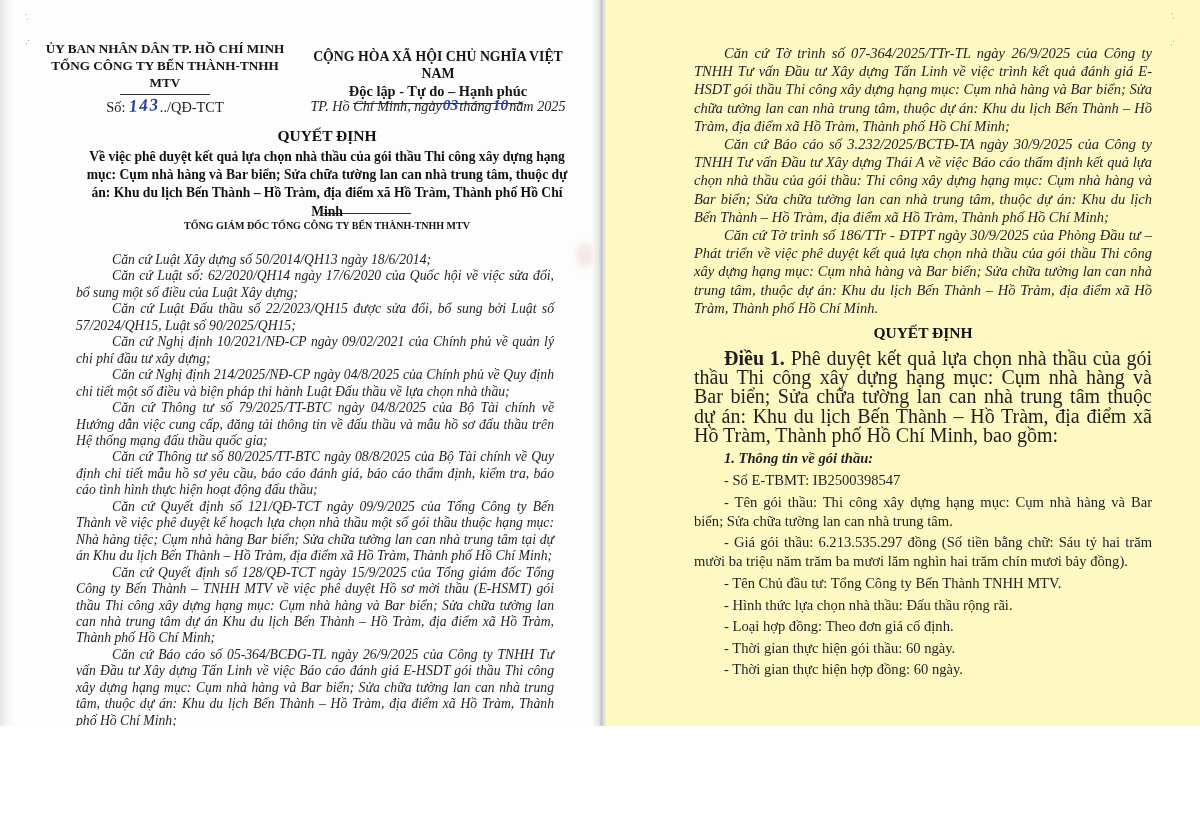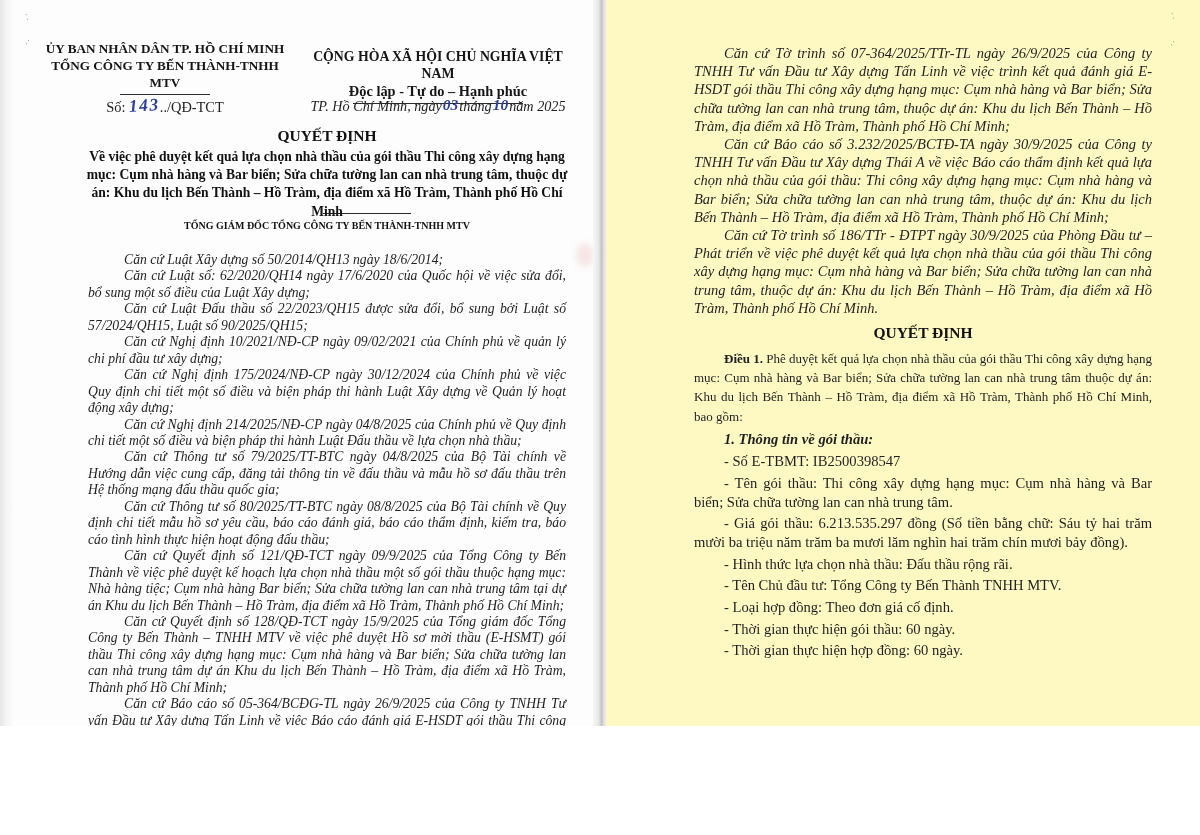--- a/index.html
+++ b/index.html
@@ -64,35 +64,35 @@
     position:absolute;left:84px;top:148px;width:486px;
     text-align:center;font-weight:bold;font-size:13.6px;line-height:18.2px;color:#111;
   }
   .u-phrase{border-bottom:1.3px solid #2b2b2b;padding-bottom:13px;}
   .left-issuer{
     position:absolute;left:88px;top:220px;width:478px;
     text-align:center;font-weight:bold;font-size:10px;color:#111;
   }
   
   .left-body{
-    position:absolute;left:88px;top:252px;width:478px;
+    position:absolute;left:76px;top:252px;width:478px;
     font-style:italic;font-size:13.7px;line-height:16.45px;text-align:justify;color:#1f1f1f;
   }
   .left-body p{margin:0;text-indent:36px;}
   
   .right-content{
     position:absolute;left:88px;top:44px;width:458px;color:#1f1f1f;
   }
   .right-recitals{font-style:italic;font-size:14.5px;line-height:18.2px;text-align:justify;}
   .right-recitals p{margin:0;text-indent:30px;}
   .right-title{
     margin-top:7px;text-align:center;font-weight:bold;font-size:15.5px;color:#111;line-height:18px;
   }
   .article{
-    margin:7px 0 0 0;font-size:13px;line-height:19.2px;text-align:justify;text-indent:30px;
+    margin:7px 0 0 0;font-size:20px;line-height:19.2px;text-align:justify;text-indent:30px;
   }
   .article b{font-weight:bold;}
   .section-title{
     margin:4px 0 0 0;font-weight:bold;font-style:italic;font-size:14.6px;line-height:19.2px;text-indent:30px;
   }
   .bullet-list{margin-top:3px;}
   .bullet-list p{
     margin:0 0 2.6px 0;font-size:14.6px;line-height:19px;text-align:justify;text-indent:30px;
   }
   
@@ -130,21 +130,20 @@
 
     <div class="left-subtitle"><span>Về việc phê duyệt kết quả lựa chọn nhà thầu của gói thầu Thi công xây dựng hạng mục: Cụm nhà hàng và Bar biển; Sửa chữa tường lan can nhà trung tâm, thuộc dự án: Khu du lịch Bến Thành – Hồ Tràm, </span><span class="u-phrase">địa điểm xã Hồ</span><span> Tràm, Thành phố Hồ Chí Minh</span></div>
 
     <div class="left-issuer">TỔNG GIÁM ĐỐC TỔNG CÔNG TY BẾN THÀNH-TNHH MTV</div>
 
     <div class="left-body">
       <p>Căn cứ Luật Xây dựng số 50/2014/QH13 ngày 18/6/2014;</p>
       <p>Căn cứ Luật số: 62/2020/QH14 ngày 17/6/2020 của Quốc hội về việc sửa đổi, bổ sung một số điều của Luật Xây dựng;</p>
       <p>Căn cứ Luật Đấu thầu số 22/2023/QH15 được sửa đổi, bổ sung bởi Luật số 57/2024/QH15, Luật số 90/2025/QH15;</p>
       <p>Căn cứ Nghị định 10/2021/NĐ-CP ngày 09/02/2021 của Chính phủ về quản lý chi phí đầu tư xây dựng;</p>
-      <p>Căn cứ Nghị định 175/2024/NĐ-CP ngày 30/12/2024 của Chính phủ về việc Quy định chi tiết một số điều và biện pháp thi hành Luật Xây dựng về Quản lý hoạt động xây dựng;</p>
       <p>Căn cứ Nghị định 214/2025/NĐ-CP ngày 04/8/2025 của Chính phủ về Quy định chi tiết một số điều và biện pháp thi hành Luật Đấu thầu về lựa chọn nhà thầu;</p>
       <p>Căn cứ Thông tư số 79/2025/TT-BTC ngày 04/8/2025 của Bộ Tài chính về Hướng dẫn việc cung cấp, đăng tải thông tin về đấu thầu và mẫu hồ sơ đấu thầu trên Hệ thống mạng đấu thầu quốc gia;</p>
       <p>Căn cứ Thông tư số 80/2025/TT-BTC ngày 08/8/2025 của Bộ Tài chính về Quy định chi tiết mẫu hồ sơ yêu cầu, báo cáo đánh giá, báo cáo thẩm định, kiểm tra, báo cáo tình hình thực hiện hoạt động đấu thầu;</p>
       <p>Căn cứ Quyết định số 121/QĐ-TCT ngày 09/9/2025 của Tổng Công ty Bến Thành về việc phê duyệt kế hoạch lựa chọn nhà thầu một số gói thầu thuộc hạng mục: Nhà hàng tiệc; Cụm nhà hàng Bar biển; Sửa chữa tường lan can nhà trung tâm tại dự án Khu du lịch Bến Thành – Hồ Tràm, địa điểm xã Hồ Tràm, Thành phố Hồ Chí Minh;</p>
       <p>Căn cứ Quyết định số 128/QĐ-TCT ngày 15/9/2025 của Tổng giám đốc Tổng Công ty Bến Thành – TNHH MTV về việc phê duyệt Hồ sơ mời thầu (E-HSMT) gói thầu Thi công xây dựng hạng mục: Cụm nhà hàng và Bar biển; Sửa chữa tường lan can nhà trung tâm dự án Khu du lịch Bến Thành – Hồ Tràm, địa điểm xã Hồ Tràm, Thành phố Hồ Chí Minh;</p>
       <p>Căn cứ Báo cáo số 05-364/BCĐG-TL ngày 26/9/2025 của Công ty TNHH Tư vấn Đầu tư Xây dựng Tấn Linh về việc Báo cáo đánh giá E-HSDT gói thầu Thi công xây dựng hạng mục: Cụm nhà hàng và Bar biển; Sửa chữa tường lan can nhà trung tâm, thuộc dự án: Khu du lịch Bến Thành – Hồ Tràm, địa điểm xã Hồ Tràm, Thành phố Hồ Chí Minh;</p>
     </div>
 
     <div class="smudge"></div>
   </div>
@@ -163,22 +162,22 @@
       <div class="right-title">QUYẾT ĐỊNH</div>
 
       <p class="article"><b>Điều 1.</b><span> Phê duyệt kết quả lựa chọn nhà thầu của gói thầu Thi công xây dựng hạng mục: Cụm nhà hàng và Bar biển; Sửa chữa tường lan can nhà trung tâm thuộc dự án: Khu du lịch Bến Thành – Hồ Tràm, địa điểm xã Hồ Tràm, Thành phố Hồ Chí Minh, bao gồm:</span></p>
 
       <p class="section-title">1. Thông tin về gói thầu:</p>
 
       <div class="bullet-list">
         <p>- Số E-TBMT: IB2500398547</p>
         <p>- Tên gói thầu: Thi công xây dựng hạng mục: Cụm nhà hàng và Bar biển; Sửa chữa tường lan can nhà trung tâm.</p>
         <p>- Giá gói thầu: 6.213.535.297 đồng (Số tiền bằng chữ: Sáu tỷ hai trăm mười ba triệu năm trăm ba mươi lăm nghìn hai trăm chín mươi bảy đồng).</p>
+        <p>- Tên Chủ đầu tư: Tổng Công ty Bến Thành TNHH MTV.</p>
         <p>- Hình thức lựa chọn nhà thầu: Đấu thầu rộng rãi.</p>
-        <p>- Tên Chủ đầu tư: Tổng Công ty Bến Thành TNHH MTV.</p>
         <p>- Loại hợp đồng: Theo đơn giá cố định.</p>
         <p>- Thời gian thực hiện gói thầu: 60 ngày.</p>
         <p>- Thời gian thực hiện hợp đồng: 60 ngày.</p>
       </div>
 
     </div>
   </div>
 
   <div class="artifact dotpair" style="left:24px;top:12px;transform:rotate(40deg);"></div>
   <div class="artifact dotpair" style="left:25px;top:38px;transform:rotate(90deg);"></div>

